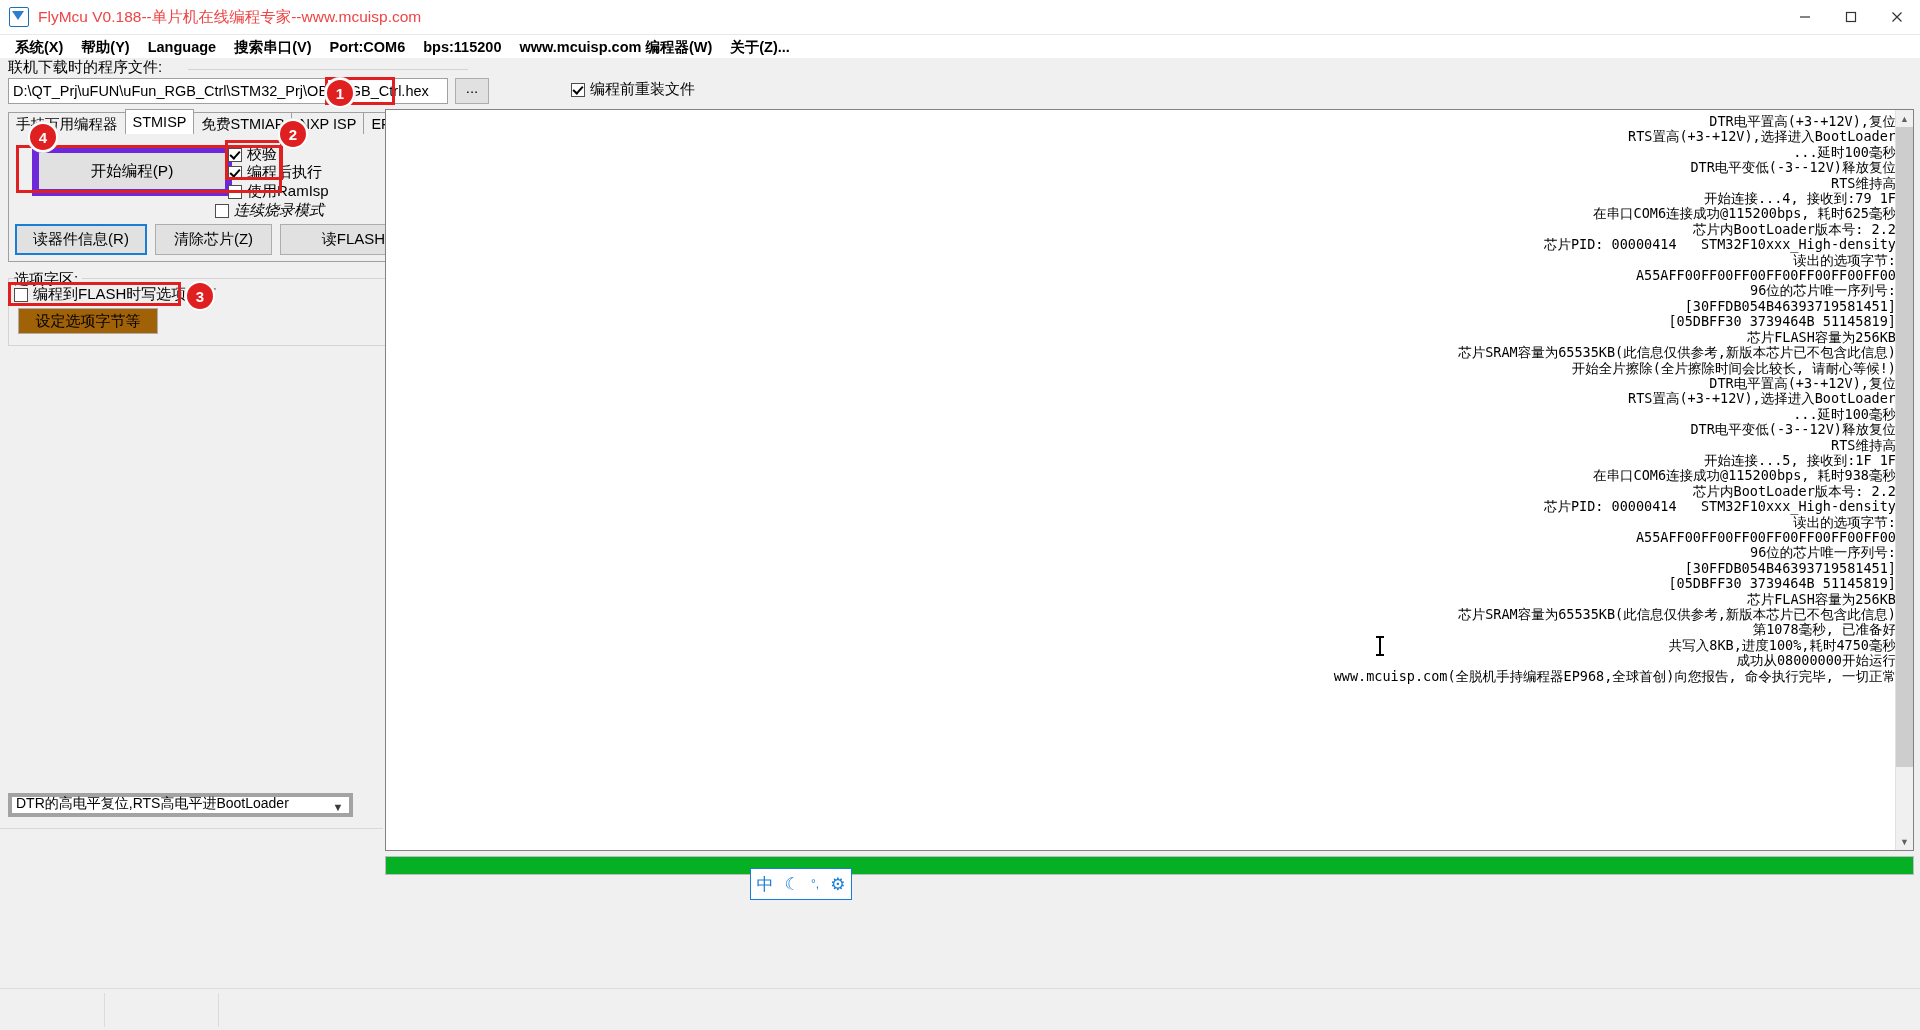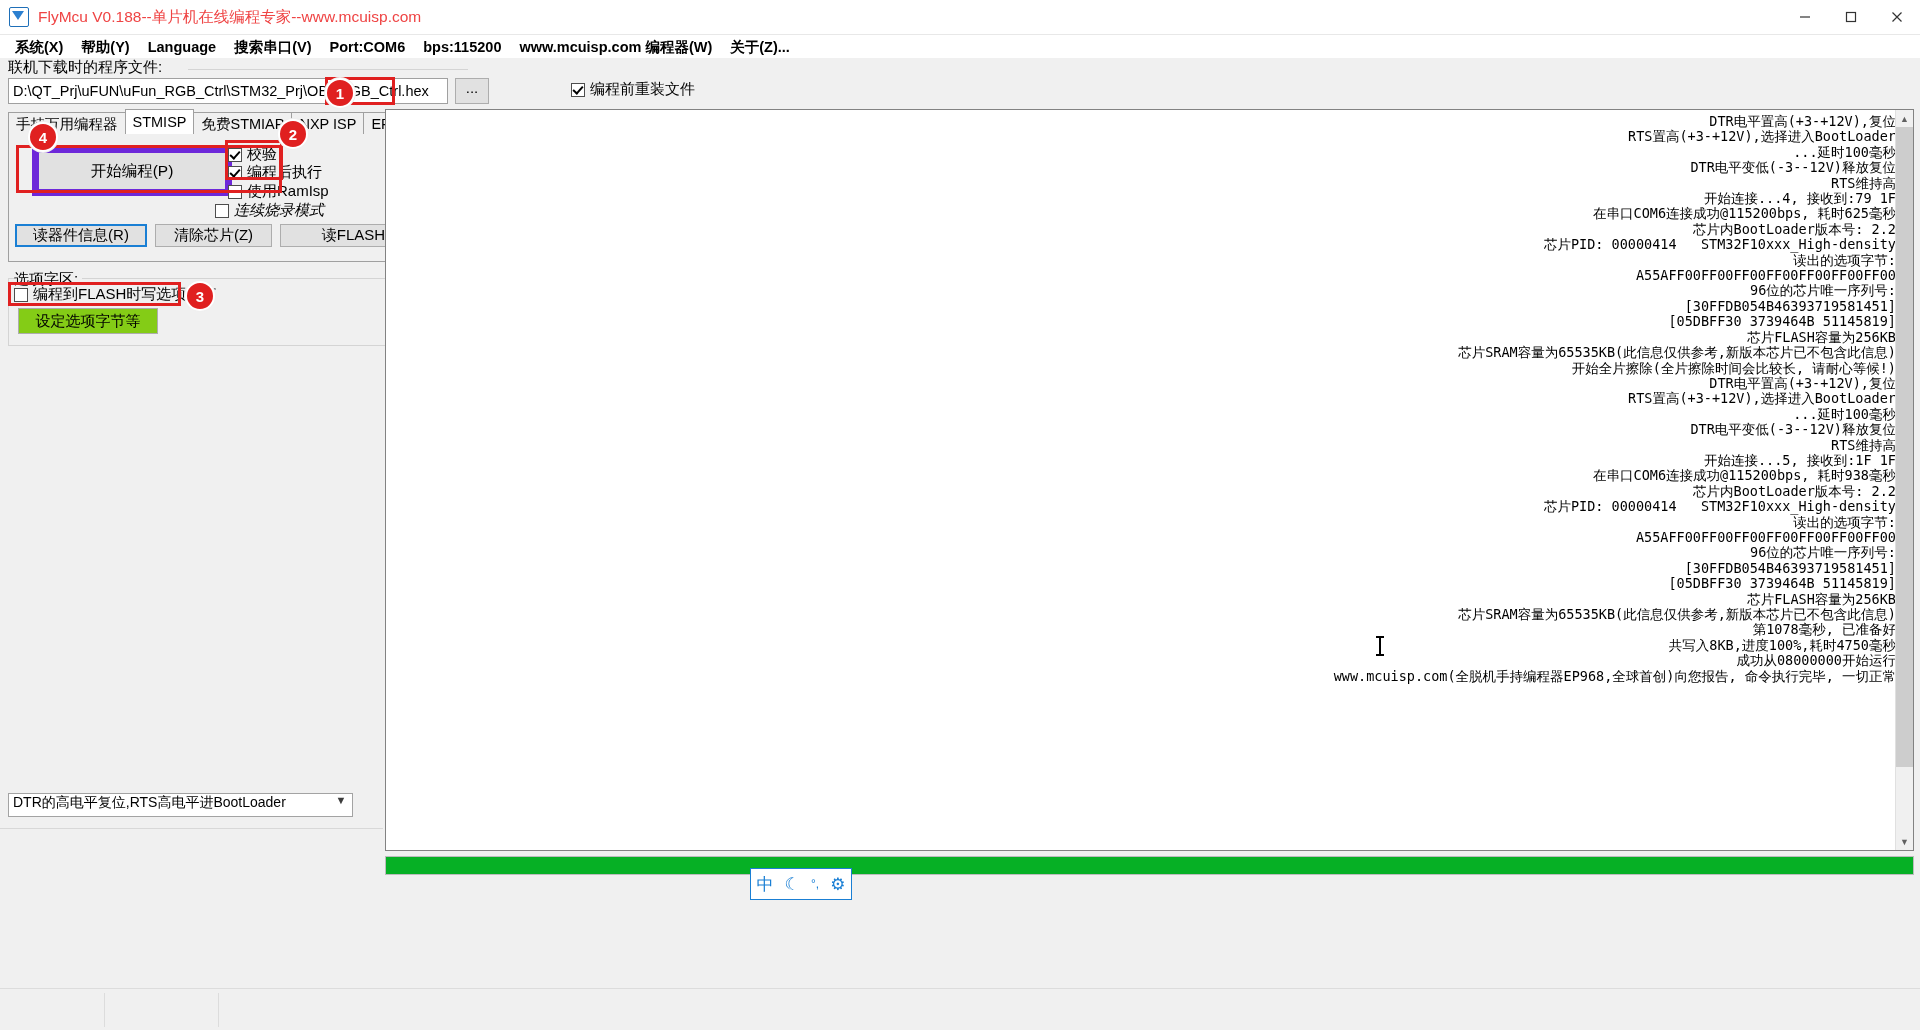--- a/index.html
+++ b/index.html
@@ -226,21 +226,21 @@
   }
   #chk-verify   { left: 219px; top: 11px; text-align: right; }
   #chk-runafter { left: 219px; top: 29px; }
   #chk-ramisp   { left: 219px; top: 48px; }
   #chk-cont     { left: 206px; top: 67px; font-style: italic; }
 
   
   .act-btn {
     position: absolute;
     top: 90px;
-    height: 23px;
+    height: 31px;
     background: #e1e1e1;
     border: 1px solid #adadad;
     box-sizing: border-box;
     display: flex;
     align-items: center;
     justify-content: center;
     font-size: 15px;
     white-space: nowrap;
   }
   #btn-readinfo  { left: 6px;   width: 132px; background:#e1e1e1; border:2px solid #1a7fd4; }
@@ -270,21 +270,21 @@
     display: flex;
     align-items: center;
     font-size: 15px;
     white-space: nowrap;
     z-index: 3;
   }
   #btn-setopt {
     position: absolute;
     left: 18px; top: 250px;
     width: 140px; height: 26px;
-    background: #84cc16;
+    background: #a16207;
     border: 1px solid #adadad;
     box-sizing: border-box;
     display: flex;
     align-items: center;
     justify-content: center;
     font-size: 15px;
   }
 
   
   #log-pane {
@@ -352,24 +352,24 @@
     height: 100%;
     background: #06b025;
   }
 
   
   #mode-combo {
     position: absolute;
     left: 8px; top: 735px;
     width: 345px; height: 24px;
     background: #fff;
-    border: 1px solid #a3a3a3;
-    box-sizing: border-box;
-    display: flex;
-    align-items: flex-start;
+    border: 4px solid #a3a3a3;
+    box-sizing: border-box;
+    display: flex;
+    align-items: flex-end;
     font-size: 14px;
   }
   #mode-combo-text {
     padding-left: 4px;
     flex: 1;
     white-space: nowrap;
     overflow: hidden;
   }
   #mode-combo-arrow {
     width: 22px;

